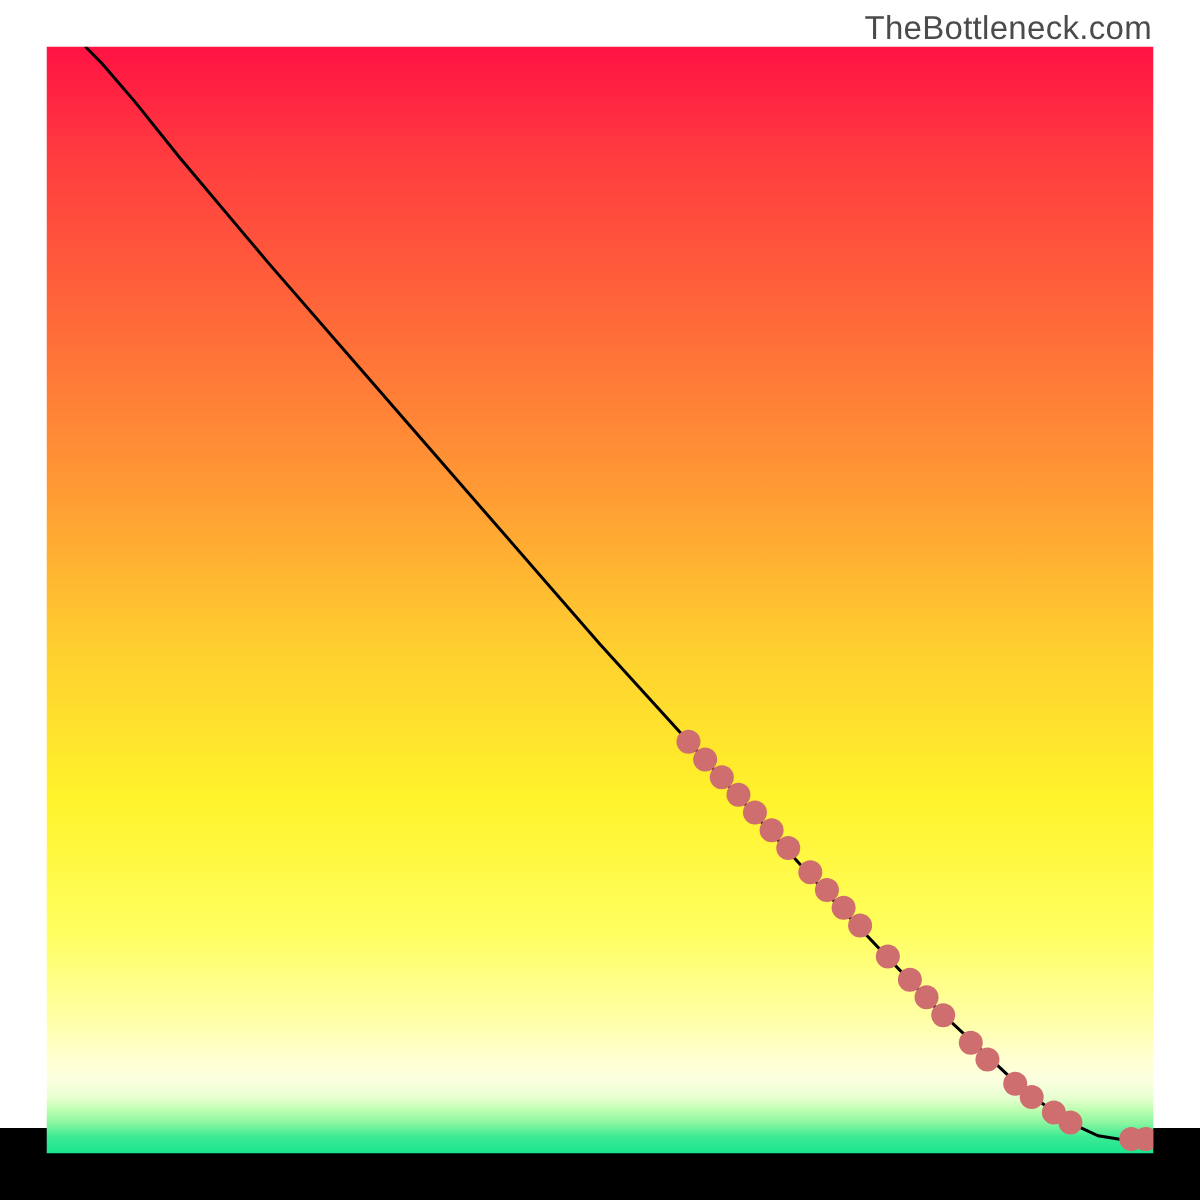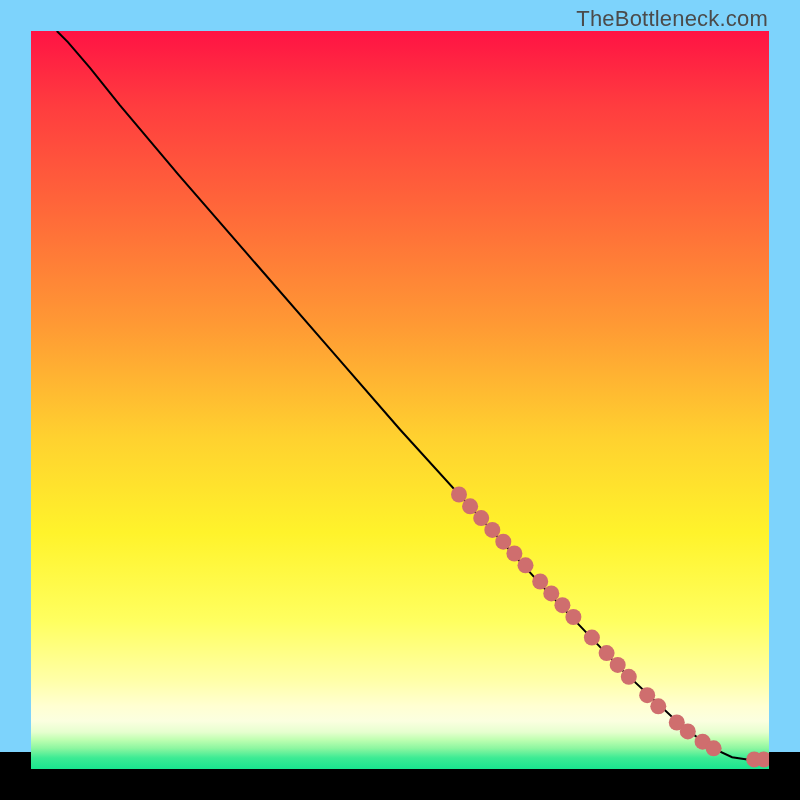--- a/index.html
+++ b/index.html
@@ -8,21 +8,21 @@
     width: 800px;
     height: 800px;
     background: #000;
     overflow: hidden;
     font-family: Arial, Helvetica, sans-serif;
   }
   .canvas {
     position: relative;
     width: 800px;
     height: 752px;
-    background: #7dd3fc;
+    background: #ffffff;
   }
   .plot-area {
     position: absolute;
     left: 31px;
     top: 31px;
     width: 738px;
     height: 738px;
     overflow: hidden;
   }
   .gradient-bg {

